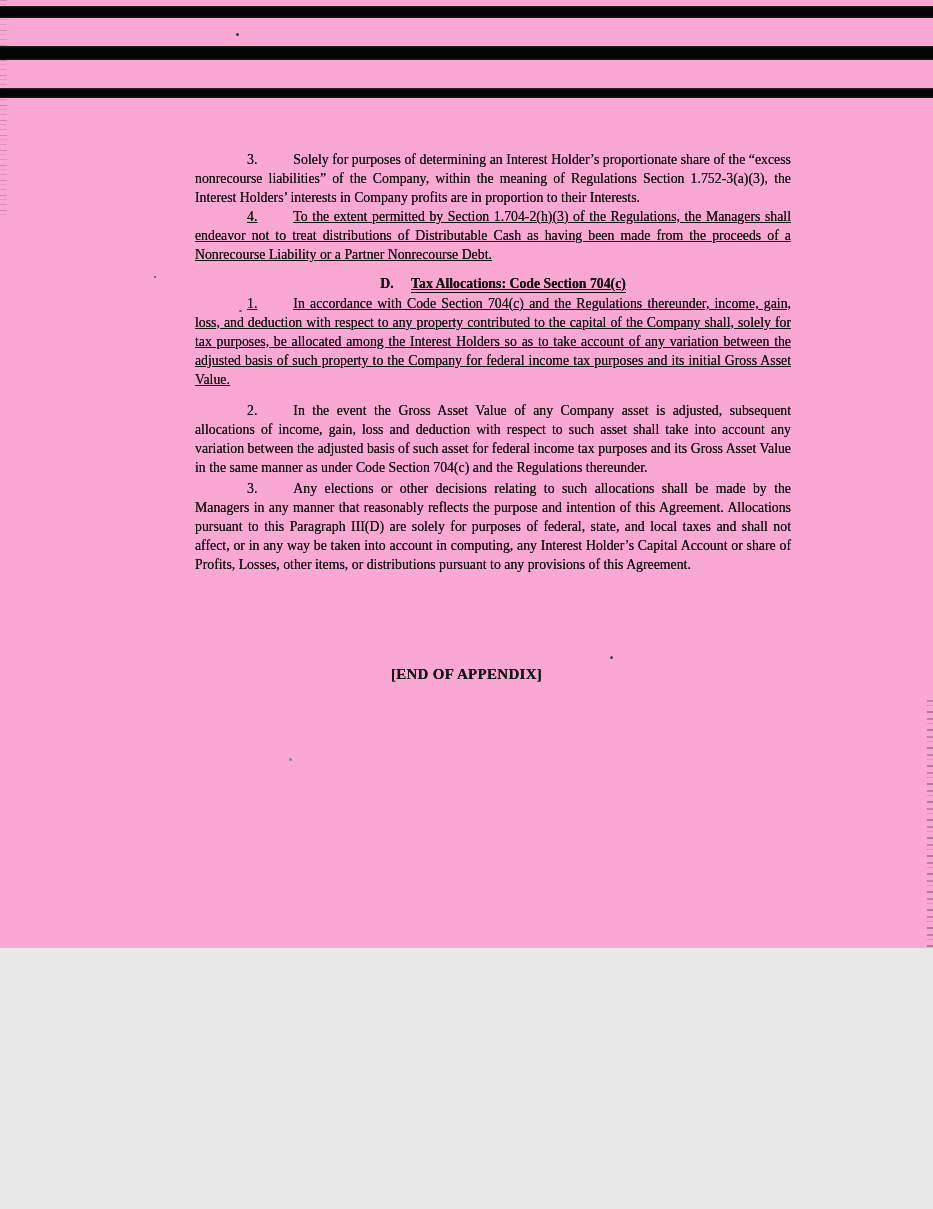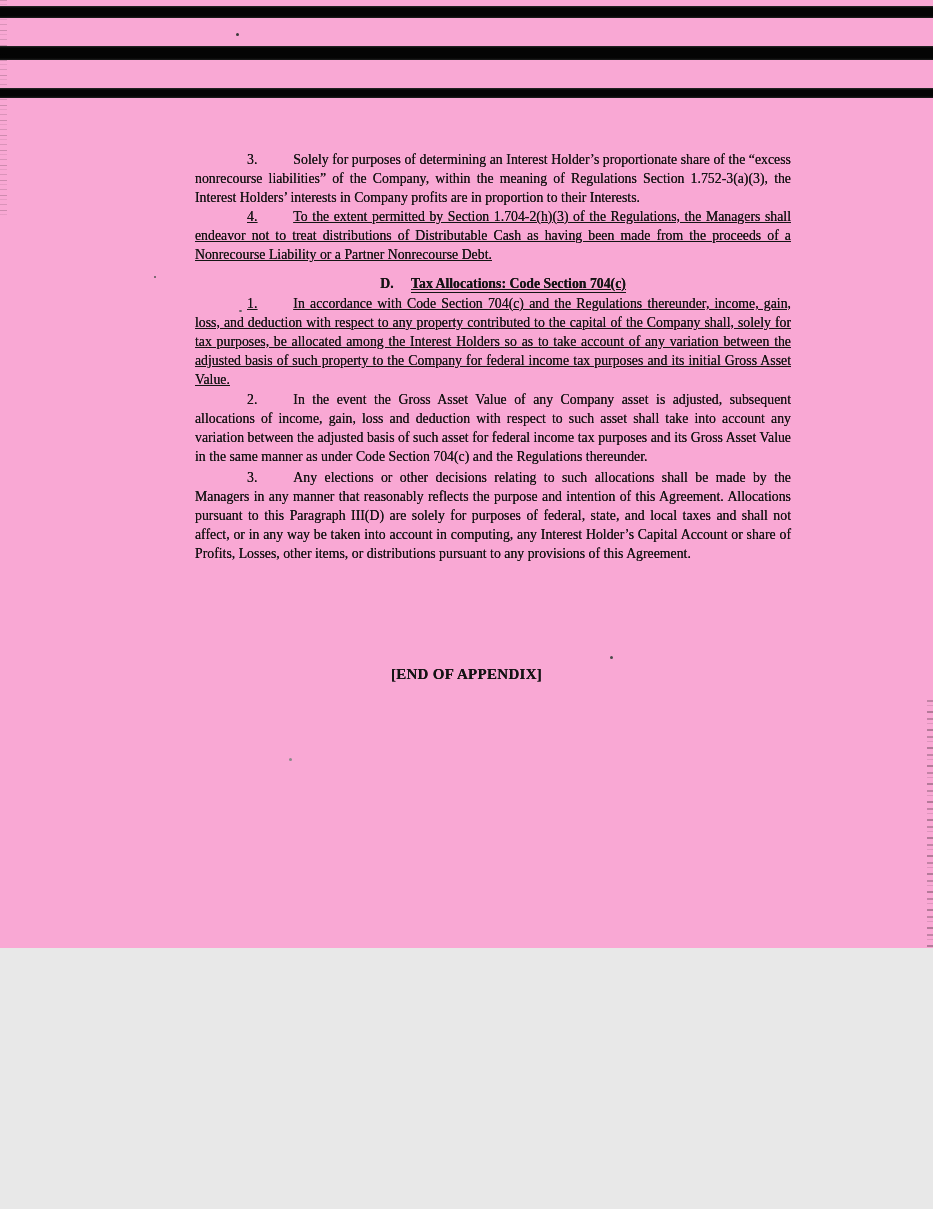--- a/index.html
+++ b/index.html
@@ -49,21 +49,21 @@
   
   .content{
     position:absolute;left:195px;top:150px;width:596px;
     font-size:13.8px;line-height:19px;
     text-align:justify;
     text-shadow:0 0 .35px rgba(0,0,0,.85);
   }
   .para{margin:0;text-indent:52px;}
   .para .gap{display:inline-block;width:36px;}
   .m17{margin-top:0;text-decoration:underline;}
-  .m9{margin-top:1px;}
+  .m9{margin-top:12px;}
   .m10{margin-top:2px;}
   .heading{
     margin-top:10px;line-height:20px;
     font-weight:bold;padding-left:3px;
     text-align:center;
     text-decoration:underline;
   }
   .heading .hlabel{display:inline-block;width:48px;}
   .heading .htitle{border-bottom:1.6px solid #141414;padding-bottom:1px;}
   .end-marker{

